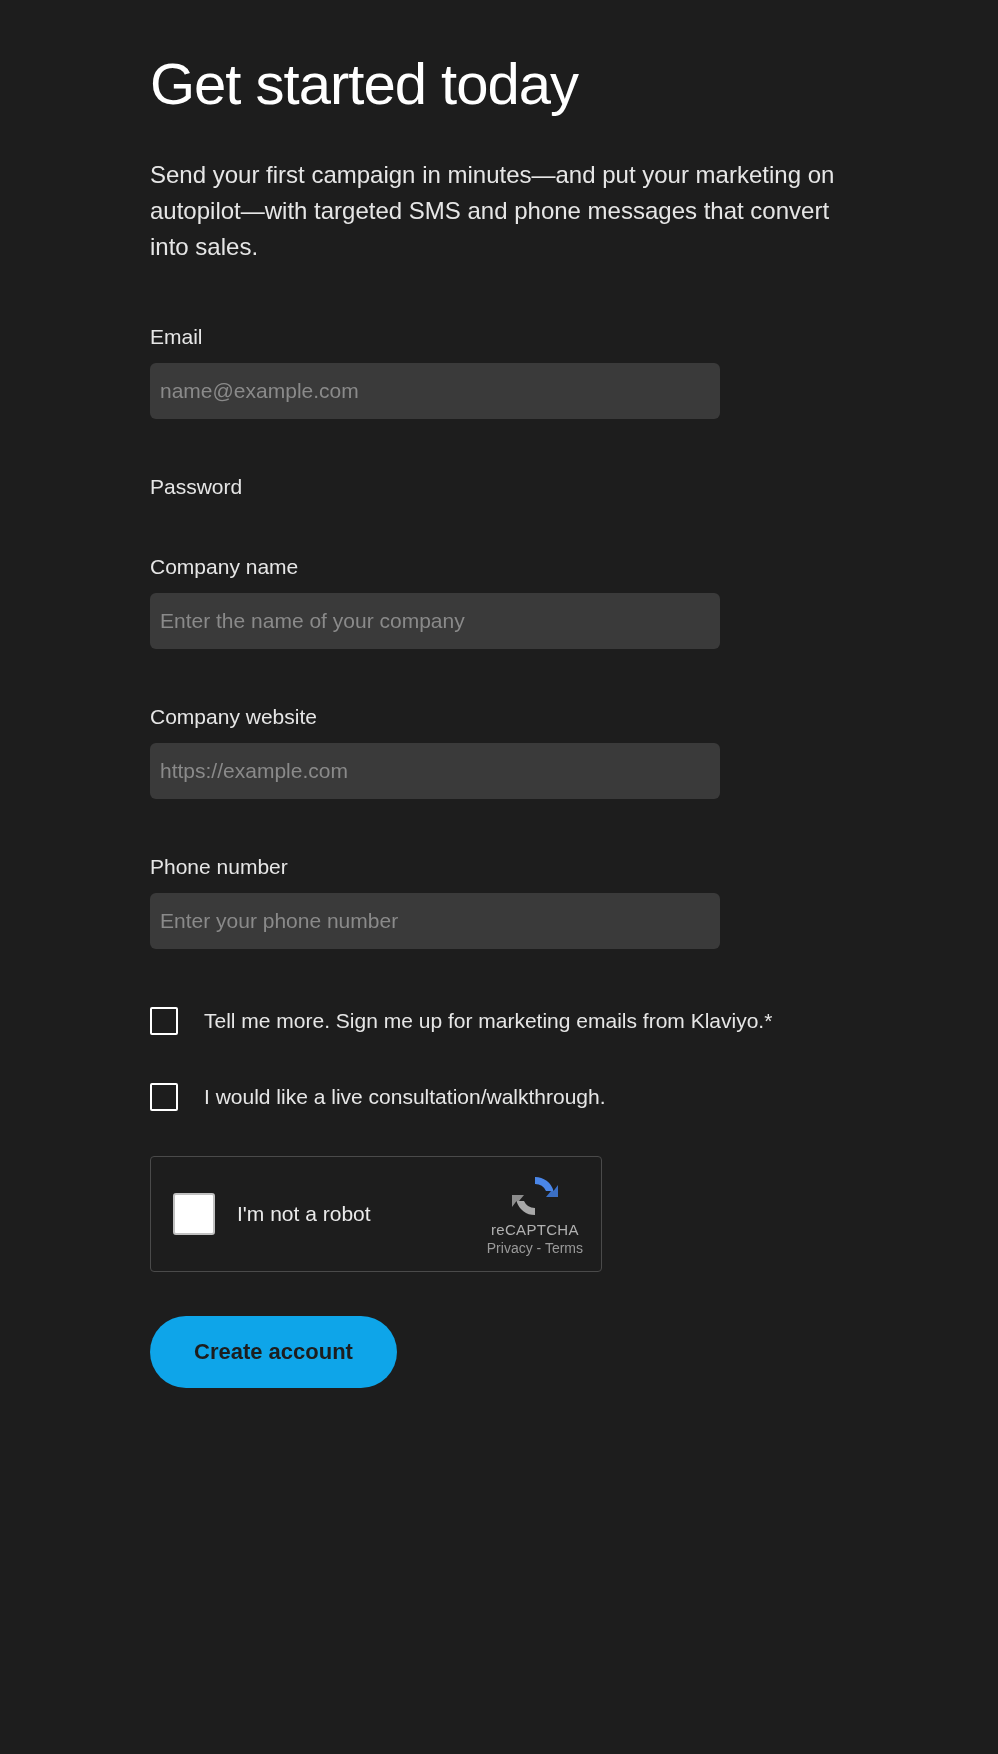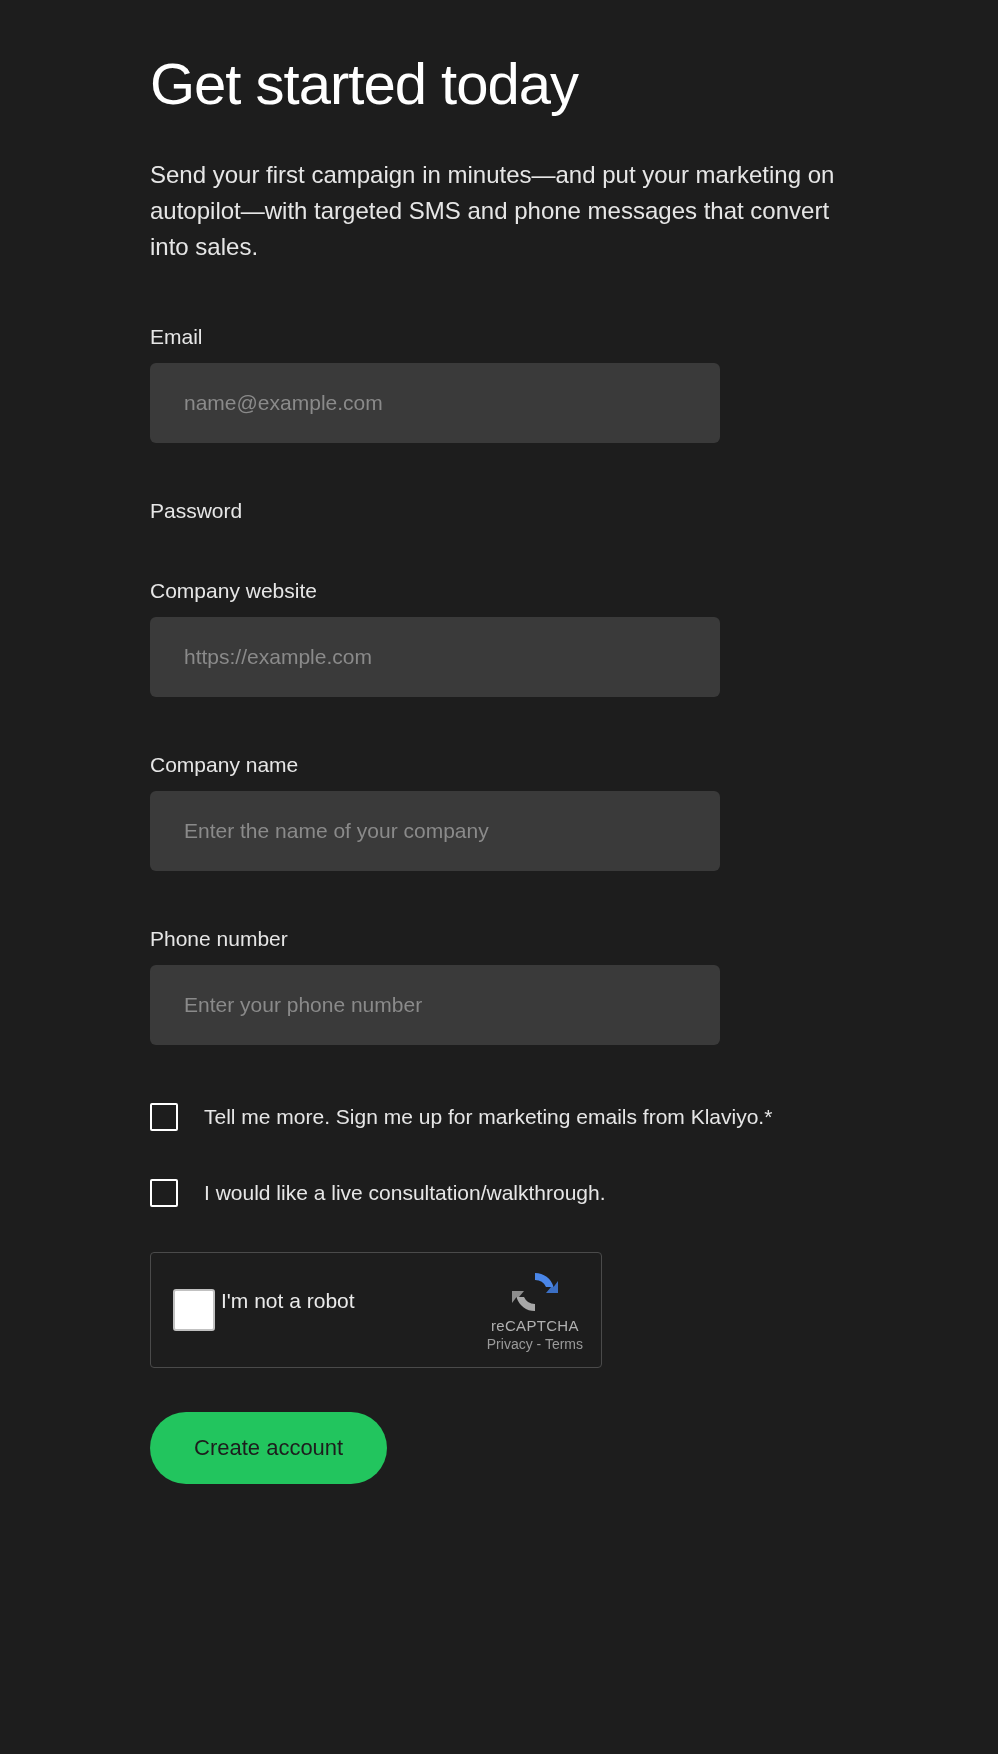--- a/index.html
+++ b/index.html
@@ -35,25 +35,25 @@
   }
   .field-label {
     display: block;
     font-size: 21px;
     color: #e6e6e6;
     margin-bottom: 14px;
     font-weight: 400;
   }
   .text-input {
     width: 570px;
-    height: 80px;
+    height: 56px;
     background: #3a3a3a;
     border: none;
     border-radius: 6px;
-    padding: 0 34px;
+    padding: 0 10px;
     font-size: 21px;
     color: #ffffff;
     outline: none;
     font-family: inherit;
   }
   .text-input::placeholder {
     color: #8a8a8a;
   }
   .checkbox-row {
     display: flex;
@@ -86,22 +86,22 @@
     background: #1d1d1d;
     display: flex;
     align-items: center;
     padding: 0 18px 0 22px;
     margin-top: 10px;
     margin-bottom: 44px;
     justify-content: space-between;
   }
   .recaptcha-left {
     display: flex;
-    align-items: flex-start;
-    gap: 6px;
+    align-items: center;
+    gap: 22px;
   }
   .recaptcha-check {
     width: 42px;
     height: 42px;
     background: #ffffff;
     border: 2px solid #c1c1c1;
     border-radius: 3px;
     cursor: pointer;
   }
   .recaptcha-text {
@@ -120,28 +120,28 @@
     letter-spacing: 0.3px;
     text-align: right;
   }
   .recaptcha-links {
     font-size: 14px;
     color: #9a9a9a;
   }
   .recaptcha-links span { cursor: pointer; }
   .recaptcha-logo svg { display: block; }
   .submit-button {
-    background: #22c55e;
+    background: #0ea5e9;
     color: #1d1d1d;
     border: none;
     border-radius: 999px;
     height: 72px;
     padding: 0 44px;
     font-size: 22px;
-    font-weight: 400;
+    font-weight: 700;
     cursor: pointer;
     font-family: inherit;
   }
 </style>
 </head>
 <body>
 
 <div class="container">
 
   <h1 class="page-title">Get started today</h1>
@@ -150,27 +150,27 @@
   <div class="form-group">
     <label class="field-label">Email</label>
     <input type="text" class="text-input" placeholder="name@example.com" style="">
   </div>
 
   <div class="form-group">
     <label class="field-label">Password</label>
   </div>
 
   <div class="form-group">
+    <label class="field-label">Company name</label>
+    <input type="text" class="text-input" placeholder="Enter the name of your company" style="">
+  </div>
+
+  <div class="form-group">
     <label class="field-label">Company website</label>
     <input type="text" class="text-input" placeholder="https://example.com" style="">
-  </div>
-
-  <div class="form-group">
-    <label class="field-label">Company name</label>
-    <input type="text" class="text-input" placeholder="Enter the name of your company" style="">
   </div>
 
   <div class="form-group">
     <label class="field-label">Phone number</label>
     <input type="text" class="text-input" placeholder="Enter your phone number" style="">
   </div>
 
   <div class="checkbox-row">
     <div class="checkbox-box"></div>
     <label class="checkbox-label">Tell me more. Sign me up for marketing emails from Klaviyo.*</label>

